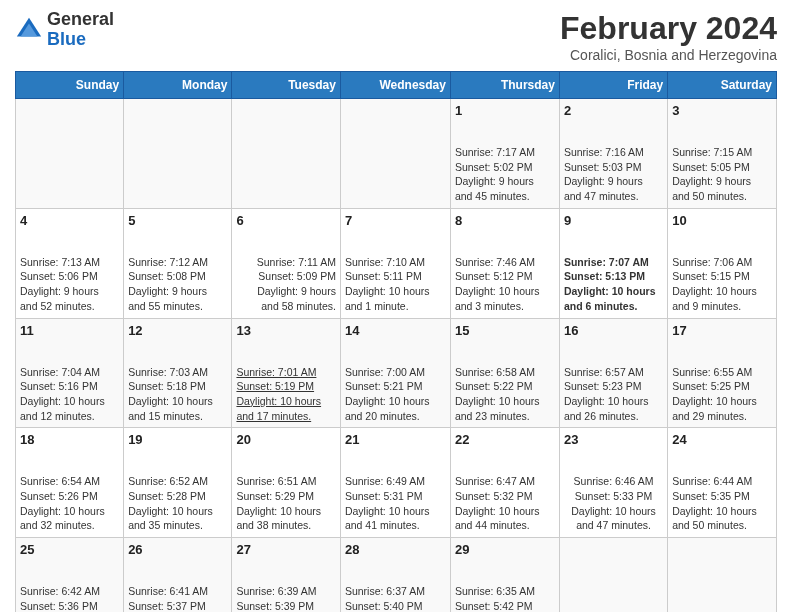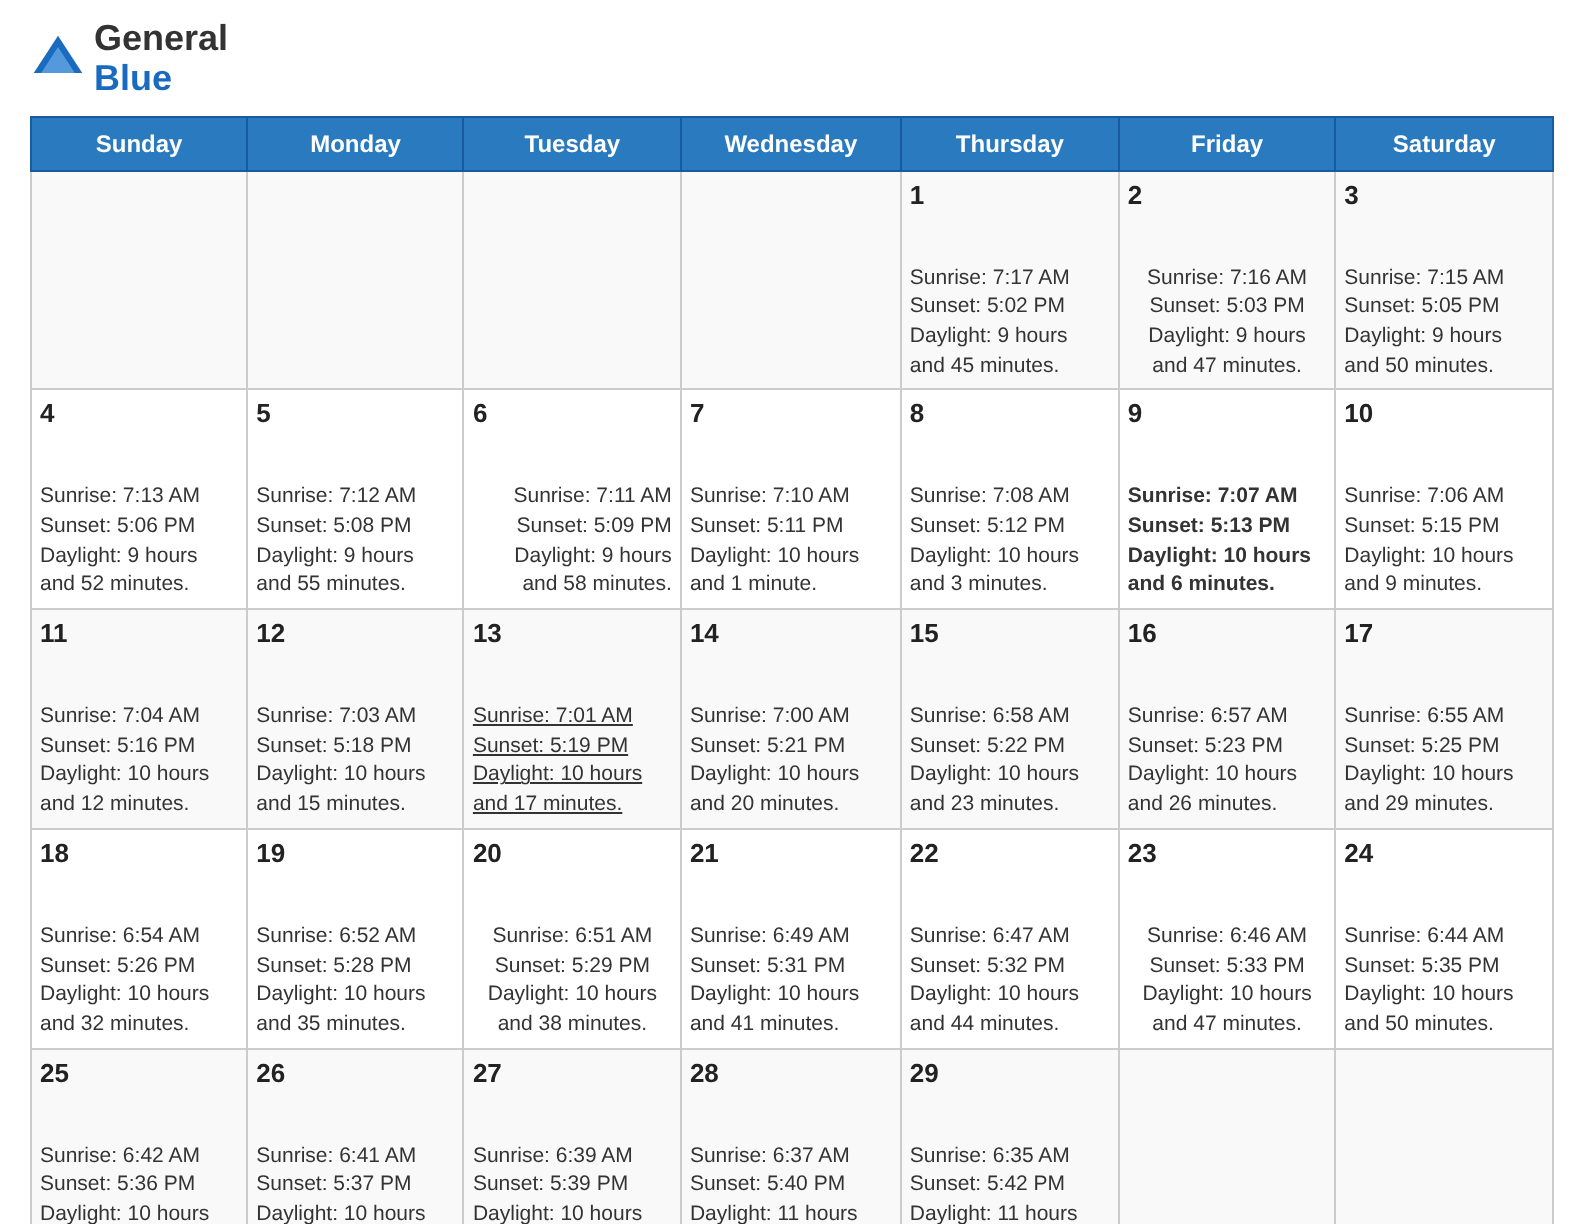--- a/index.html
+++ b/index.html
@@ -46,21 +46,21 @@
     }
     table {
       width: 100%;
       border-collapse: collapse;
       font-size: 11px;
     }
     thead tr th {
       background-color: #2a7abf;
       color: white;
       padding: 6px 4px;
-      text-align: center;
+      text-align: right;
       font-size: 12px;
       font-weight: bold;
       border: 1px solid #1a5a9f;
     }
     tbody tr td {
       border: 1px solid #ccc;
       vertical-align: top;
       padding: 4px;
       min-height: 80px;
       height: 90px;
@@ -94,20 +94,24 @@
 <div class="header">
   <div class="logo">
     <svg class="logo-icon" viewBox="0 0 30 30" xmlns="http://www.w3.org/2000/svg">
       <polygon points="15,2 28,22 2,22" fill="#1a6bbf"></polygon>
       <polygon points="15,8 24,22 6,22" fill="#5599dd"></polygon>
     </svg>
     <div class="logo-text">
       <span class="logo-general">General</span><br>
       <span class="logo-blue">Blue</span>
     </div>
+  </div>
+  <div class="title-block">
+    <div class="month-title">February 2024</div>
+    <div class="location-title">Coralici, Bosnia and Herzegovina</div>
   </div>
 </div>
 
 <table>
   <thead>
     <tr>
       <th>Sunday</th>
       <th>Monday</th>
       <th>Tuesday</th>
       <th>Wednesday</th>
@@ -124,21 +128,21 @@
         <td class="empty-cell"></td>
         <td>
           <div class="day-number">1</div>
           <div class="day-info" style="white-space: pre-line;">Sunrise: 7:17 AM
 Sunset: 5:02 PM
 Daylight: 9 hours
 and 45 minutes.</div>
         </td>
         <td>
           <div class="day-number">2</div>
-          <div class="day-info" style="white-space: pre-line; text-align: center;">Sunrise: 7:16 AM
+          <div class="day-info" style="white-space: pre-line;">Sunrise: 7:16 AM
 Sunset: 5:03 PM
 Daylight: 9 hours
 and 47 minutes.</div>
         </td>
         <td>
           <div class="day-number">3</div>
           <div class="day-info" style="white-space: pre-line;">Sunrise: 7:15 AM
 Sunset: 5:05 PM
 Daylight: 9 hours
 and 50 minutes.</div>
@@ -168,21 +172,21 @@
         </td>
         <td>
           <div class="day-number">7</div>
           <div class="day-info" style="white-space: pre-line;">Sunrise: 7:10 AM
 Sunset: 5:11 PM
 Daylight: 10 hours
 and 1 minute.</div>
         </td>
         <td>
           <div class="day-number">8</div>
-          <div class="day-info" style="white-space: pre-line;">Sunrise: 7:08 AM
+          <div class="day-info" style="white-space: pre-line;">Sunrise: 7:46 AM
 Sunset: 5:12 PM
 Daylight: 10 hours
 and 3 minutes.</div>
         </td>
         <td>
           <div class="day-number">9</div>
           <div class="day-info" style="white-space: pre-line; font-weight: bold;">Sunrise: 7:07 AM
 Sunset: 5:13 PM
 Daylight: 10 hours
 and 6 minutes.</div>
@@ -256,21 +260,21 @@
         </td>
         <td>
           <div class="day-number">19</div>
           <div class="day-info" style="white-space: pre-line;">Sunrise: 6:52 AM
 Sunset: 5:28 PM
 Daylight: 10 hours
 and 35 minutes.</div>
         </td>
         <td>
           <div class="day-number">20</div>
-          <div class="day-info" style="white-space: pre-line; text-align: center;">Sunrise: 6:51 AM
+          <div class="day-info" style="white-space: pre-line;">Sunrise: 6:51 AM
 Sunset: 5:29 PM
 Daylight: 10 hours
 and 38 minutes.</div>
         </td>
         <td>
           <div class="day-number">21</div>
           <div class="day-info" style="white-space: pre-line;">Sunrise: 6:49 AM
 Sunset: 5:31 PM
 Daylight: 10 hours
 and 41 minutes.</div>

